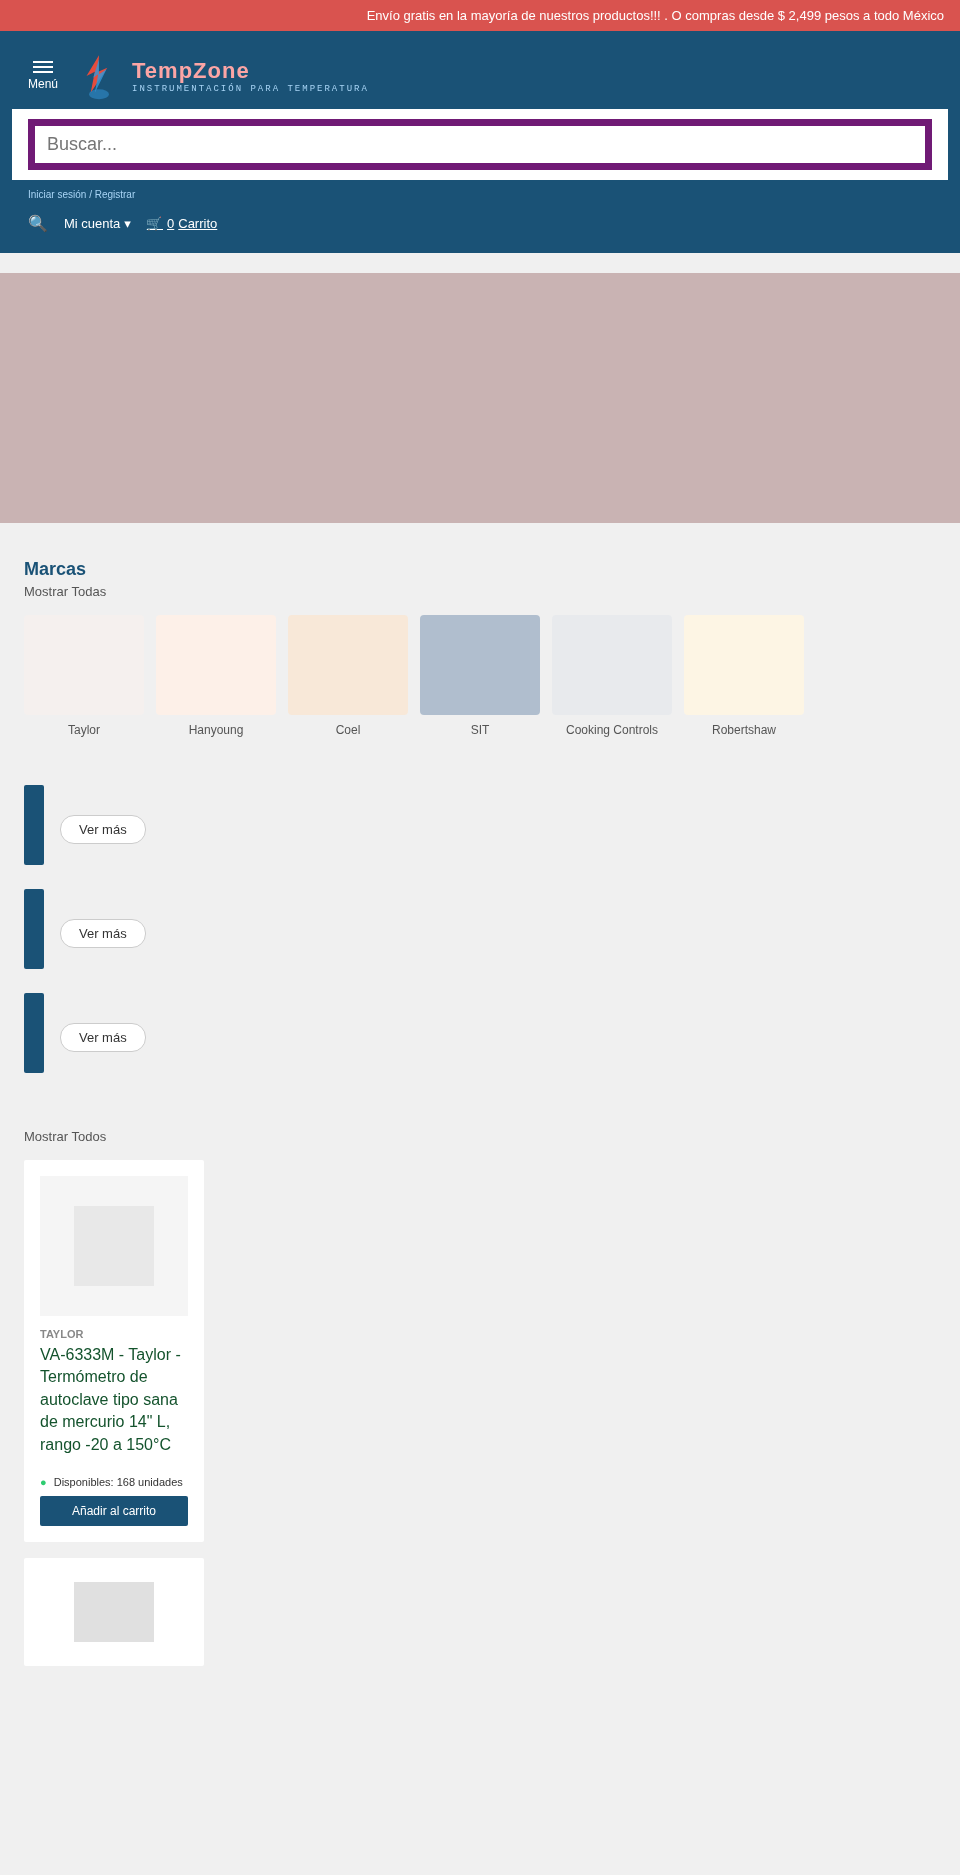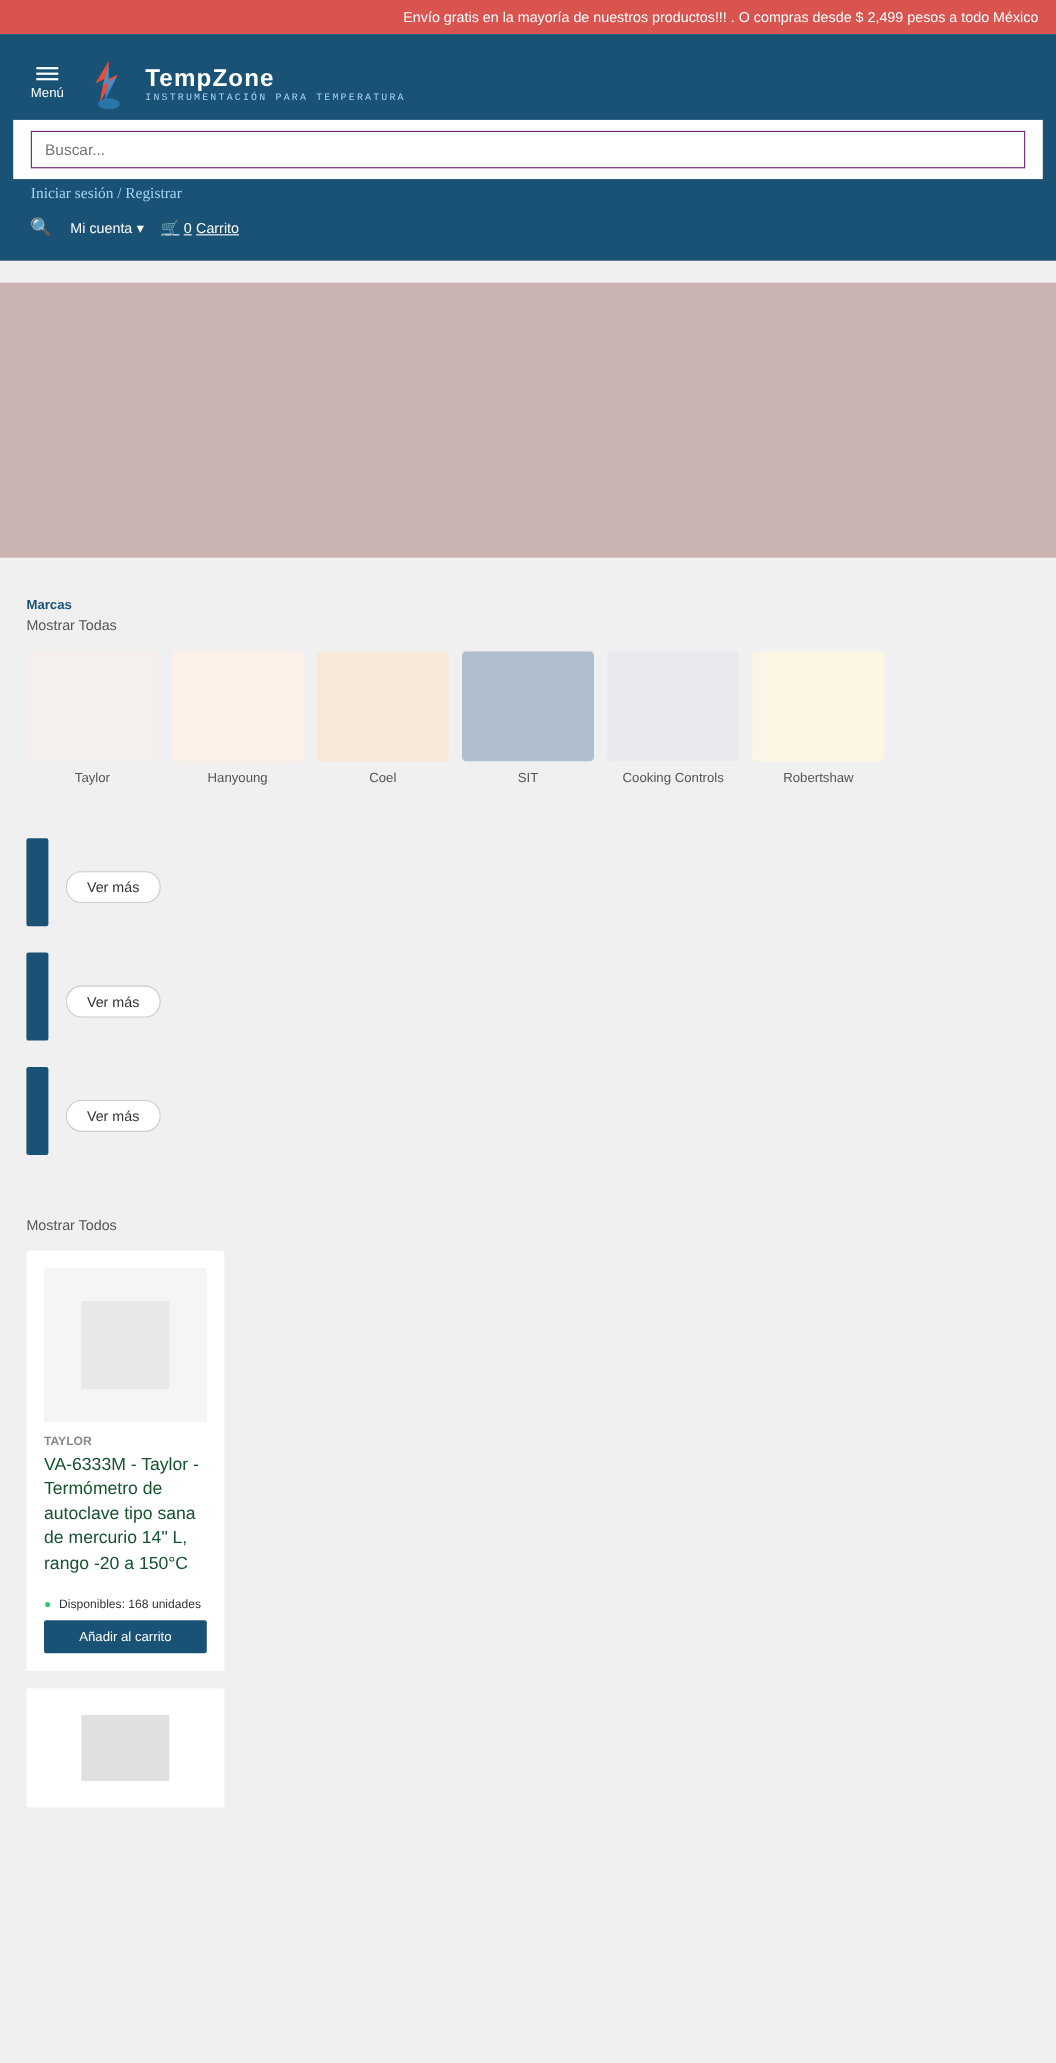--- a/index.html
+++ b/index.html
@@ -47,53 +47,52 @@
     .logo-area {
       display: flex;
       align-items: center;
       gap: 8px;
     }
     .logo-icon {
       width: 50px;
       height: 50px;
     }
     .logo-text {
-      color: #ffffff;
+      color: #fca5a5;
       font-size: 22px;
       font-weight: bold;
       letter-spacing: 1px;
     }
     .logo-sub {
       color: #a8d4f5;
       font-size: 9px;
       letter-spacing: 2px;
       font-family: Liberation Mono, monospace;
     }
     .search-bar {
       width: 100%;
       padding: 10px 16px;
       background: white;
     }
     .search-input {
       width: 100%;
       padding: 8px 12px;
-      border: 1px solid #701a75;
-      font-size: 14px;
+      border: 7px solid #701a75;
+      font-size: 18px;
       color: #999;
     }
     .nav-area {
       padding: 4px 16px 8px;
       background: #1a5276;
     }
     .nav-link {
       color: #a8d4f5;
-      font-size: 14px;
+      font-size: 10px;
       text-decoration: none;
       margin-right: 12px;
-      font-family: Liberation Serif, serif;
     }
     .account-row {
       display: flex;
       align-items: center;
       gap: 16px;
       padding: 4px 16px 8px;
       background: #1a5276;
     }
     .account-link {
       color: white;
@@ -122,21 +121,21 @@
       margin: 20px 0;
     }
 
     
     .section {
       padding: 16px 24px;
       background: #f0f0f0;
     }
     .section-title {
       color: #1a5276;
-      font-size: 12px;
+      font-size: 18px;
       font-weight: bold;
       margin-bottom: 4px;
     }
     .show-all-link {
       color: #555;
       font-size: 13px;
       margin-bottom: 16px;
       display: block;
     }
 

